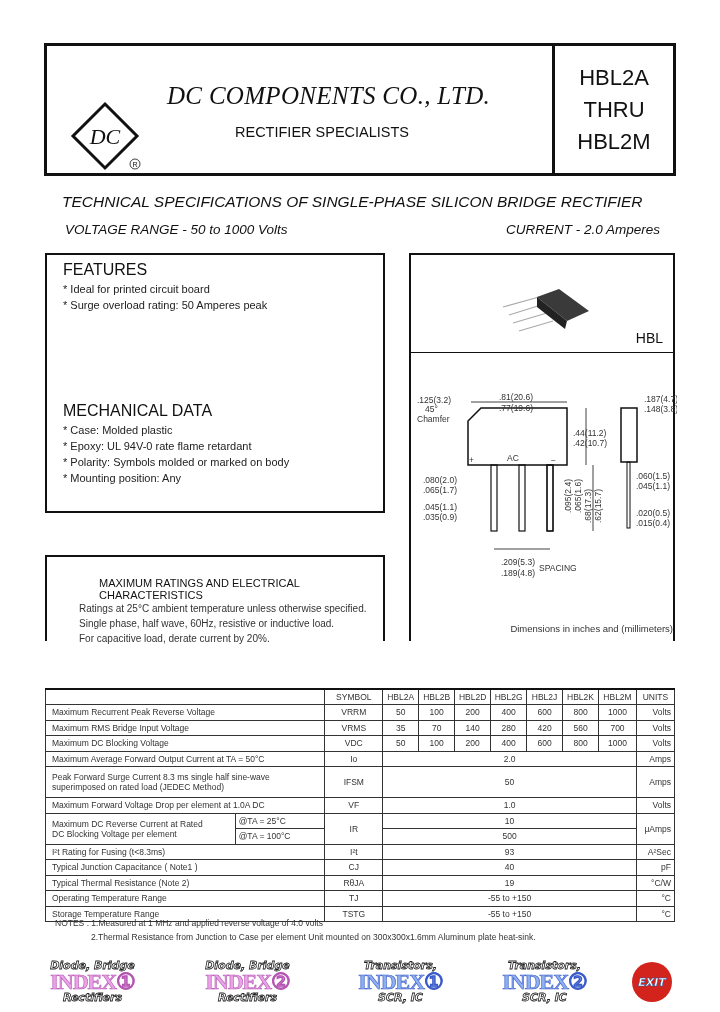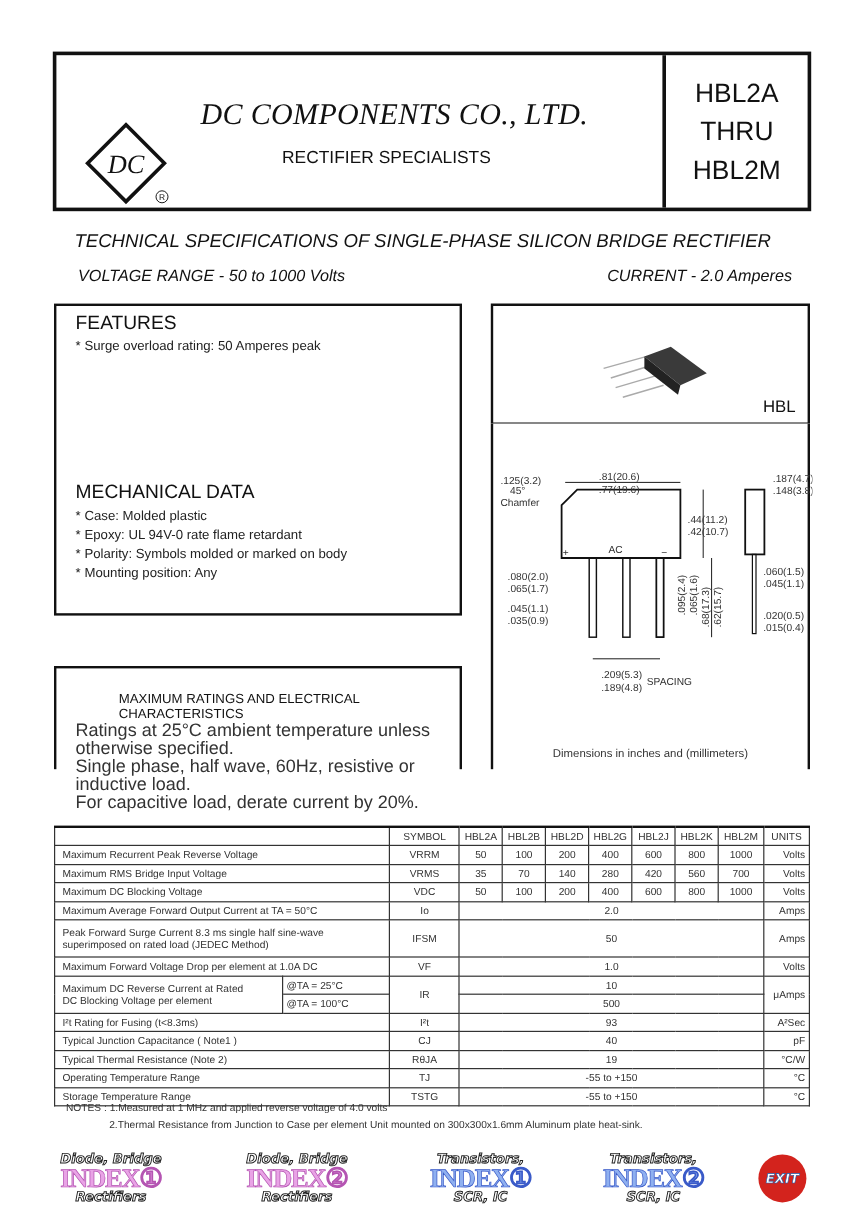--- a/index.html
+++ b/index.html
@@ -20,27 +20,27 @@
   #crange{right:60px;top:222px;font-size:13.5px;font-style:italic;white-space:nowrap;}
 
   
   #featbox{left:45px;top:253px;width:340px;height:260px;border:2px solid #111;}
   .sec-h{font-size:16px;}
   .bullet{font-size:11px;line-height:16px;color:#222;}
 
   
   #ratbox{left:45px;top:555px;width:340px;height:86px;border-top:2px solid #111;border-left:2px solid #111;border-right:2px solid #111;}
   #ratbox .rh{font-size:11px;margin:20px 0 0 16px;padding-left:36px;}
-  #ratbox .rl{font-size:15px;margin-left:16px;line-height:15px;color:#333;}
+  #ratbox .rl{font-size:10px;margin-left:32px;line-height:15px;color:#333;}
 
   
   #imgbox{left:409px;top:253px;width:266px;height:100px;border-top:2px solid #111;border-left:2px solid #111;border-right:2px solid #111;border-bottom:1px solid #111;}
   #pkglabel{right:10px;bottom:6px;font-size:14px;}
   #dimbox{left:409px;top:353px;width:266px;height:288px;border-left:2px solid #111;border-right:2px solid #111;}
-  #dimnote{left:0;width:100%;top:270px;text-align:center;font-size:9.5px;color:#333;}
+  #dimnote{left:0;width:100%;top:270px;text-align:right;font-size:9.5px;color:#333;}
 
   
   #spec{position:absolute;left:45px;top:688px;width:630px;border-collapse:collapse;font-size:8.5px;color:#333;}
   #spec td{border:1px solid #333;height:15.5px;padding:0 3px;white-space:nowrap;}
   #spec tr:first-child td{border-top:2px solid #111;}
   #spec .c{text-align:center;}
   #spec .r{text-align:right;}
   #spec .tall{height:31px;}
   #spec .desc{padding-left:6px;}
 
@@ -76,20 +76,21 @@
   </div>
 </div>
 
 <div id="title" class="abs">TECHNICAL  SPECIFICATIONS OF SINGLE-PHASE SILICON BRIDGE RECTIFIER</div>
 <div id="vrange" class="abs">VOLTAGE RANGE - 50 to 1000 Volts</div>
 <div id="crange" class="abs">CURRENT - 2.0 Amperes</div>
 
 <div id="featbox" class="abs">
   <div class="abs sec-h" style="left:16px;top:6px;">FEATURES</div>
   <div class="abs" style="left:16px;top:26px;">
+    <div class="bullet">* Ideal for printed circuit board</div>
     <div class="bullet">* Surge overload rating: 50 Amperes peak</div>
   </div>
   <div class="abs sec-h" style="left:16px;top:147px;">MECHANICAL DATA</div>
   <div class="abs" style="left:16px;top:167px;">
     <div class="bullet">* Case: Molded plastic</div>
     <div class="bullet">* Epoxy: UL 94V-0 rate flame retardant</div>
     <div class="bullet">* Polarity: Symbols molded or marked on body</div>
     <div class="bullet">* Mounting position: Any</div>
   </div>
 </div>

